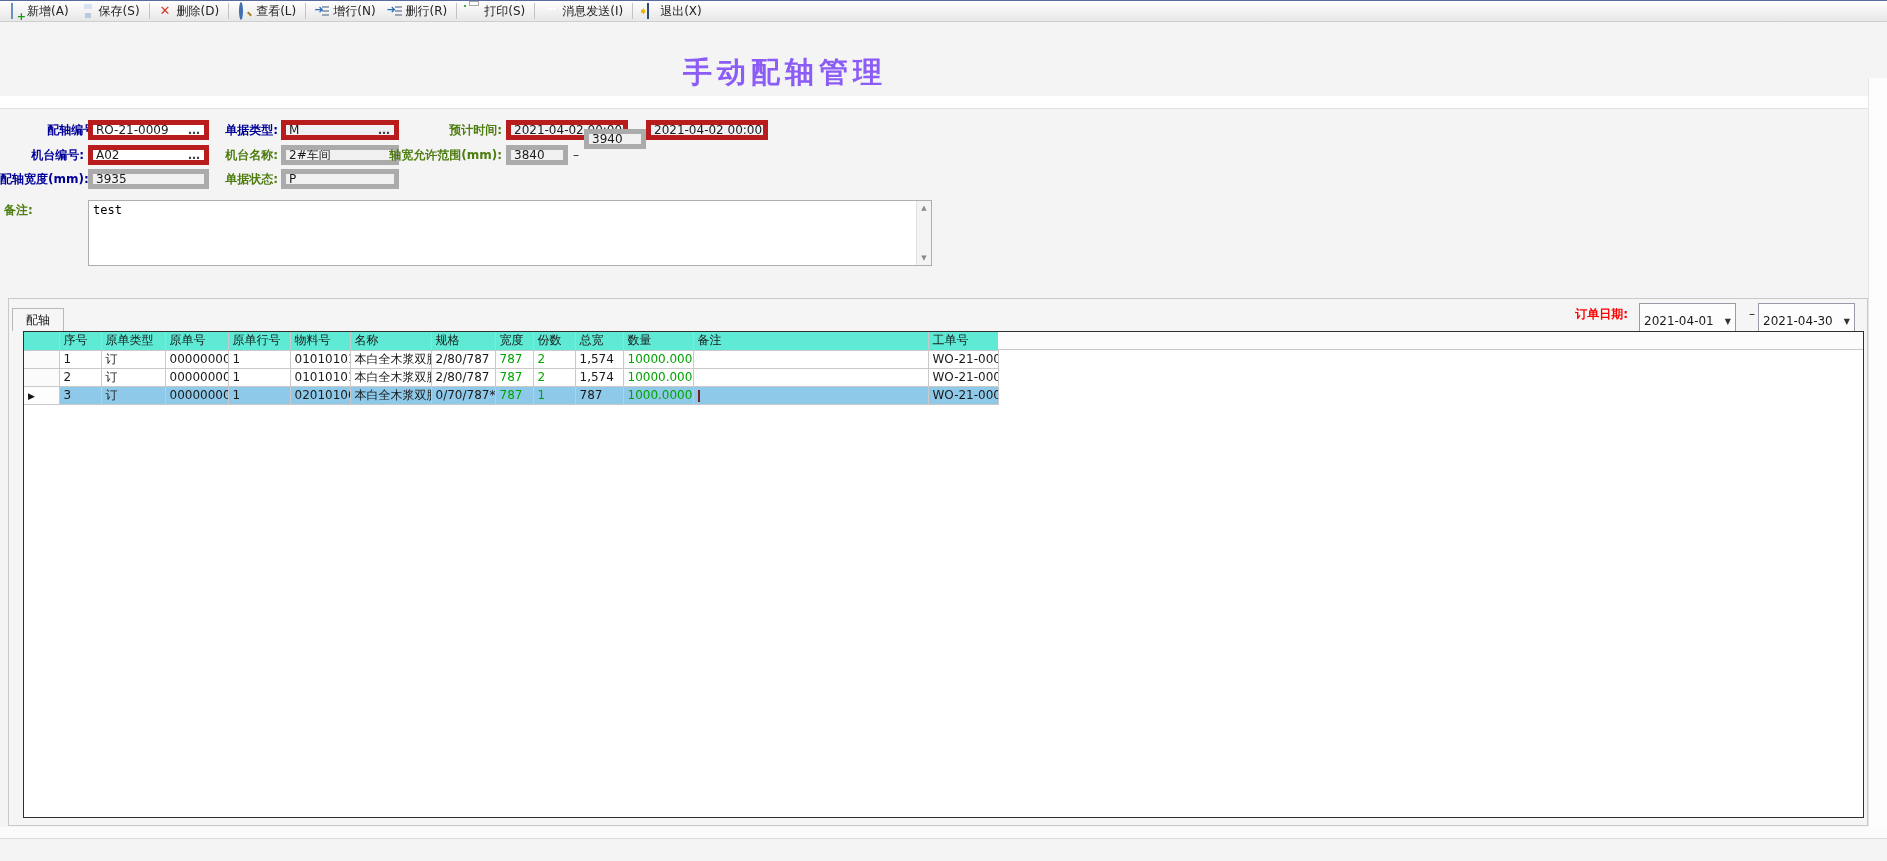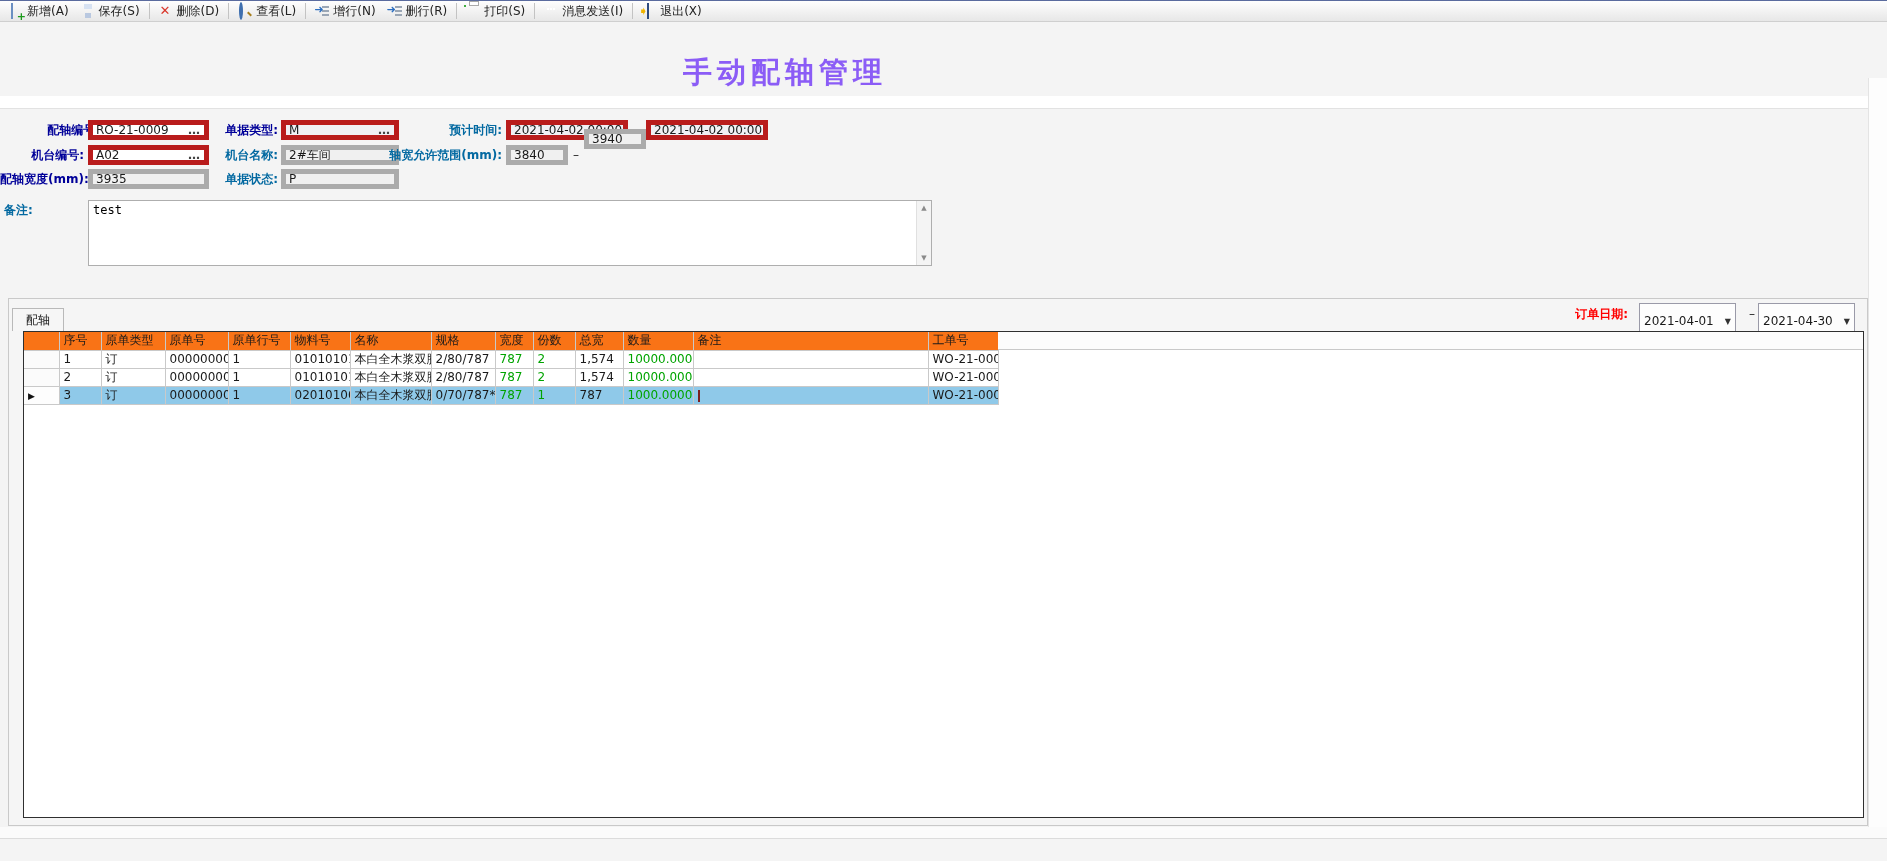--- a/index.html
+++ b/index.html
@@ -47,21 +47,21 @@
   .ic-door::after { content:"➧"; position:absolute; left:-4px; top:0px; color:#f0b400; font-size:12px; }
   
   .title-band { position:absolute; top:23px; left:0; width:1570px; height:54px;
                 display:flex; align-items:center; justify-content:center; }
   .page-title { font-family:"DejaVu Serif","Liberation Serif",serif; font-size:29px;
                 font-weight:bold; letter-spacing:5px; color:#8b5cf6;margin-top:45px; }
   .white-strip { position:absolute; top:96px; left:0; right:19px; height:13px;
                  background:#ffffff; border-bottom:1px solid #e2e2e2; }
   
   .flabel { position:absolute; height:20px; line-height:20px; font-weight:bold;
-            text-align:right; color:#0369a1; white-space:nowrap; }
+            text-align:right; color:#4d7c0f; white-space:nowrap; }
   .flabel.blue { color:#000099; }
   .ffield { position:absolute; height:20px; border:5px solid #b91c1c; background:#fff;
             display:flex; align-items:center; padding:0 3px; overflow:hidden; white-space:nowrap; }
   .ffield.gray  { background:#f0f0f0; border-color:#ababab; }
   .ffield.lav   { background:#f0f0f4; }
   .lookup { margin-left:auto; font-weight:bold; color:#444; letter-spacing:1px; cursor:pointer; padding-left:4px; }
   .combo-arrow { margin-left:auto; font-size:8px; color:#333; cursor:pointer; padding-left:4px; }
   .range-dash { position:absolute; height:20px; line-height:20px; text-align:center; width:12px; }
   .remark-box { position:absolute; left:88px; top:200px; width:844px; height:66px;
                 border:1px solid #aeaeae; background:#fff; }
@@ -84,21 +84,21 @@
   .od-dash { position:absolute; left:1738px; top:5px; width:10px; text-align:center; height:20px; line-height:20px;}
   
   .grid { position:absolute; left:14px; top:32px; width:1841px; height:487px;
           border:1px solid #2f2f2f; background:#ffffff; overflow:hidden; }
   .hdr-ext { position:absolute; left:974px; top:0; right:0; height:18px;
              background:#fcfcfc; border-bottom:1px solid #c9c9c9; }
   table.dg { border-collapse:collapse; table-layout:fixed; width:974px; font-size:12px; }
   table.dg th, table.dg td { border-right:1px solid #c9c9c9; border-bottom:1px solid #c9c9c9;
           padding:0 4px; height:17px; overflow:hidden; white-space:nowrap; text-align:left;
           font-weight:normal; }
-  table.dg th { height:18px; background:#f97316; }
+  table.dg th { height:18px; background:#5eead4; }
   td.sel-cell, th.sel-cell { background:#fbfbfb; text-align:center; padding:0; }
   tr.selrow td { background:#8fc9e9; }
   tr.selrow td.sel-cell { background:#fdfdfd; color:#000; }
   .g { color:#00a400; font-weight:bold; text-align:center; }
   .num-r { text-align:right; }
   .caret { display:inline-block; width:2px; height:12px; background:#7c1d1d; vertical-align:middle; }
   .indicator { font-size:9px; color:#111; }
   
   .right-gutter { position:absolute; right:0; top:78px; width:19px; height:754px;
                   background:#fdfdfd; border-left:1px solid #e4e4e4; }

